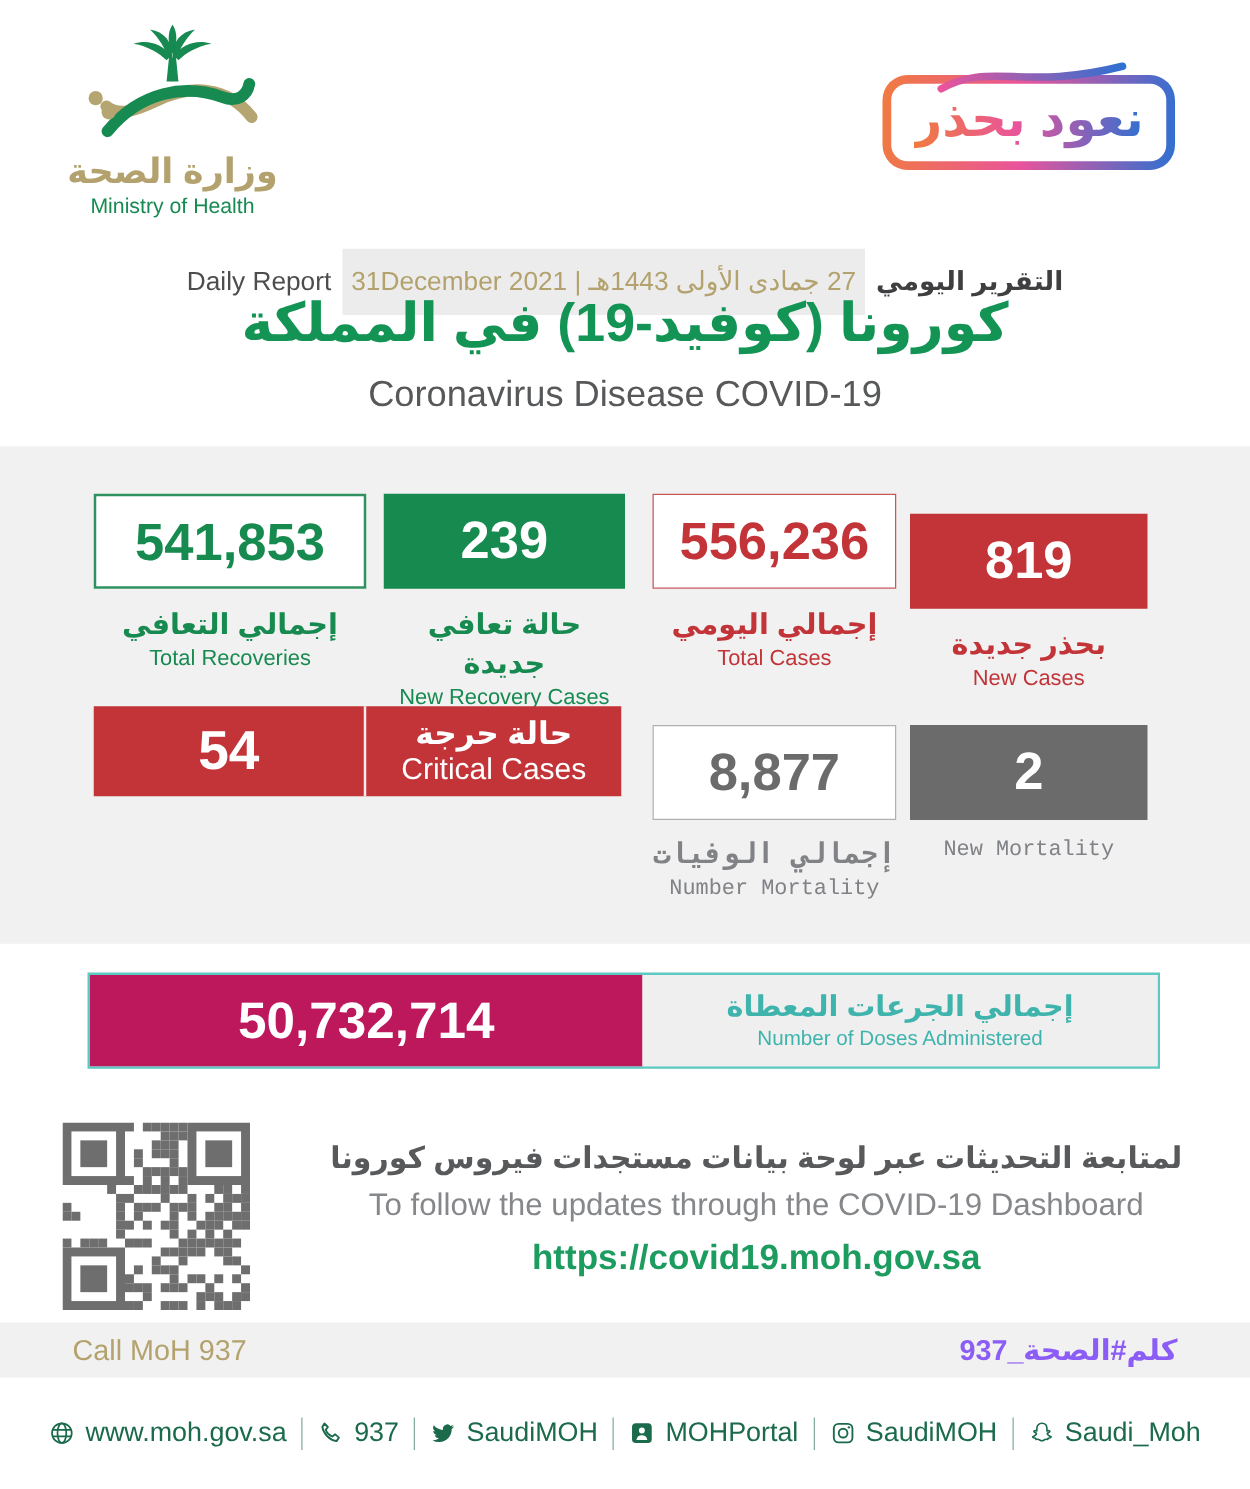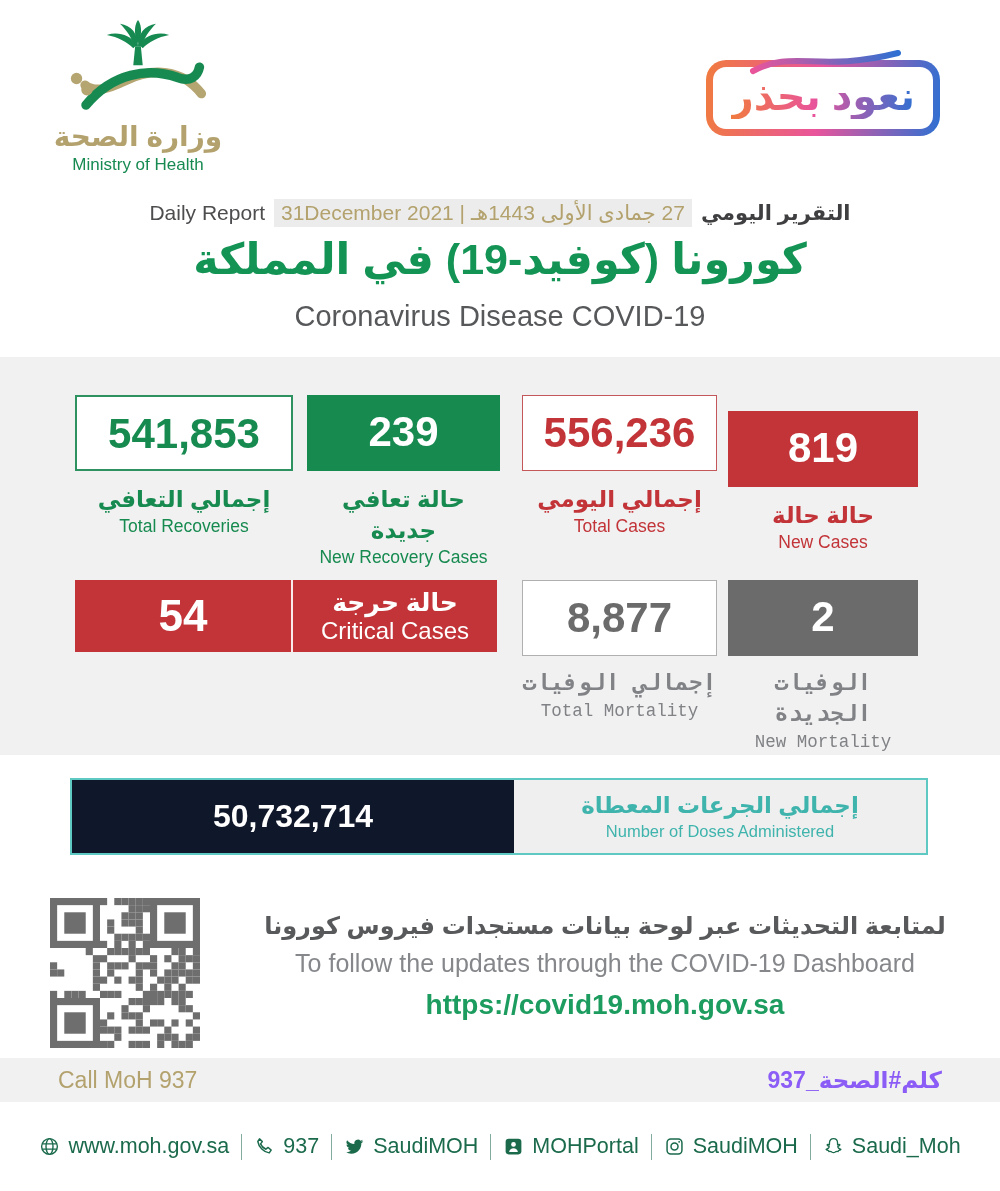--- a/index.html
+++ b/index.html
@@ -18,21 +18,21 @@
     background:linear-gradient(95deg,#f07b3f 0%,#e9549b 48%,#2f70d2 100%); }
   .badge-inner { background:#fff; border-radius:13px; padding:6px 18px 10px; }
   .badge-text { font-size:40px; font-weight:bold; white-space:nowrap; direction:rtl;
     background:linear-gradient(90deg,#f07b3f 0%,#e9549b 45%,#2f70d2 100%);
     -webkit-background-clip:text; background-clip:text; color:transparent; }
   .swoosh { position:absolute; top:-15px; left:-8px; width:205px; height:34px; pointer-events:none; }
 
   .report-line { position:absolute; top:199px; left:0; width:100%;
     display:flex; justify-content:center; align-items:center; gap:9px; font-size:21px; }
   .dr-en { color:#4d4d4f; }
-  .dr-date { background:#ececec; color:#b3a26d; padding:2px 7px; direction:rtl; white-space:nowrap; }
+  .dr-date { background:#ececec; color:#b3a26d; padding:14px 7px; direction:rtl; white-space:nowrap; }
   .dr-ar { color:#3f3f41; font-weight:bold; direction:rtl; }
 
   .title-ar { position:absolute; top:234px; left:0; width:100%; text-align:center;
     color:#139455; font-size:43px; font-weight:bold; direction:rtl; }
   .title-en { position:absolute; top:300px; left:0; width:100%; text-align:center;
     color:#57585a; font-size:29px; }
 
   
   .stats { position:absolute; top:357px; left:0; width:1000px; height:398px; background:#f1f1f2; }
   .card { position:absolute; text-align:center; }
@@ -46,33 +46,33 @@
   .lbl { margin-top:13px; line-height:1.35; }
   .lbl .ar { font-size:23px; font-weight:bold; direction:rtl; }
   .lbl .en { font-size:17.5px; }
   .lbl-green { color:#178a50; } .lbl-red { color:#c23438; } .lbl-gray { color:#808285;font-family:Liberation Mono, monospace; }
   .c1 { left:75px;  width:218px; top:38px; }
   .c2 { left:307px; width:193px; top:38px; }
   .c3 { left:522px; width:195px; top:38px; }
   .c4 { left:728px; width:190px; top:54px; }
   .c5 { left:522px; width:195px; top:223px; }
   .c6 { left:728px; width:190px; top:223px; }
-  .critical { position:absolute; left:75px; top:223px; width:422px; height:72px;
+  .critical { position:absolute; left:75px; top:208px; width:422px; height:72px;
     background:#c23438; display:flex; }
   .crit-val { width:218px; border-right:2px solid rgba(255,255,255,.9);
     color:#fff; font-size:44px; font-weight:bold; display:flex; align-items:center; justify-content:center; }
   .crit-lbl { flex:1; display:flex; flex-direction:column; align-items:center; justify-content:center;
     color:#fff; line-height:1.15;border-radius:23px; }
   .crit-lbl .ar { font-size:25px; font-weight:bold; direction:rtl; }
   .crit-lbl .en { font-size:24px; }
 
   
   .doses { position:absolute; top:778px; left:70px; width:858px; height:77px;
     border:2px solid #5ec9c2; display:flex; }
-  .dose-val { width:442px; background:#0f172a; color:#fff; font-size:32px; font-weight:bold;
+  .dose-val { width:442px; background:#be185d; color:#fff; font-size:41px; font-weight:bold;
     display:flex; align-items:center; justify-content:center; }
   .dose-lbl { flex:1; background:#efefef; display:flex; flex-direction:column;
     align-items:center; justify-content:center; color:#3fb4ad; line-height:1.3; }
   .dose-lbl .ar { font-size:23px; font-weight:bold; direction:rtl; }
   .dose-lbl .en { font-size:16.5px; }
 
   
   .dash { position:absolute; top:880px; left:0; width:1000px; height:178px; background:#fff; }
   .qr { position:absolute; left:50px; top:18px; width:150px; height:150px; }
   .dash-text { position:absolute; left:225px; right:15px; top:32px; text-align:center; }
@@ -164,45 +164,44 @@
       <div class="vbox outline-red">556,236</div>
       <div class="lbl lbl-red">
         <div class="ar" dir="rtl">إجمالي اليومي</div>
         <div class="en">Total Cases</div>
       </div>
     </div>
 
     <div class="card c4">
       <div class="vbox solid-red">819</div>
       <div class="lbl lbl-red">
-        <div class="ar" dir="rtl">حالة حالة</div>
+        <div class="ar" dir="rtl">بحذر جديدة</div>
         <div class="en">New Cases</div>
       </div>
     </div>
 
     <div class="critical">
       <div class="crit-val">54</div>
       <div class="crit-lbl">
         <div class="ar" dir="rtl">حالة حرجة</div>
         <div class="en">Critical Cases</div>
       </div>
     </div>
 
     <div class="card c5">
       <div class="vbox outline-gray">8,877</div>
       <div class="lbl lbl-gray">
         <div class="ar" dir="rtl">إجمالي الوفيات</div>
-        <div class="en">Total Mortality</div>
+        <div class="en">Number Mortality</div>
       </div>
     </div>
 
     <div class="card c6">
       <div class="vbox solid-gray">2</div>
       <div class="lbl lbl-gray">
-        <div class="ar" dir="rtl">الوفيات الجديدة</div>
         <div class="en">New Mortality</div>
       </div>
     </div>
   </div>
 
   <div class="doses">
     <div class="dose-val">50,732,714</div>
     <div class="dose-lbl">
       <div class="ar" dir="rtl">إجمالي الجرعات المعطاة</div>
       <div class="en">Number of Doses Administered</div>

